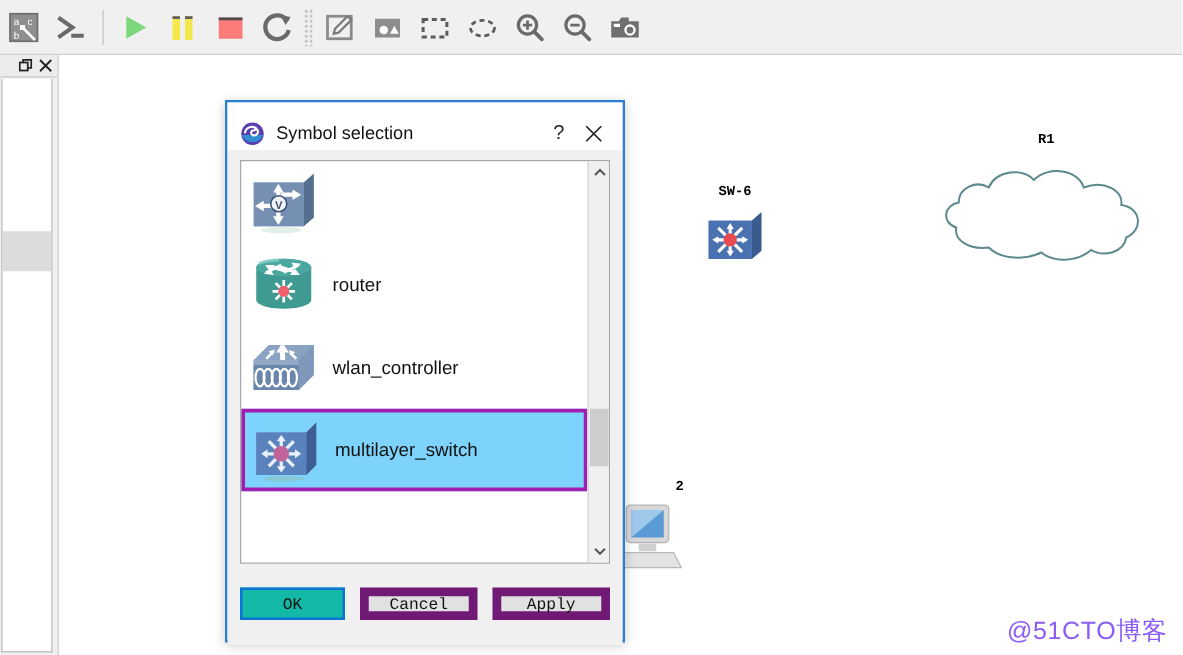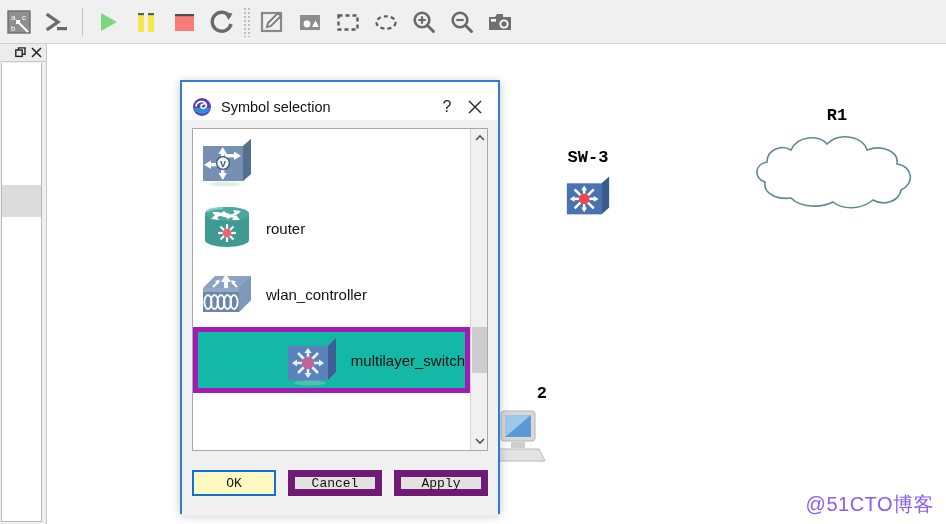--- a/index.html
+++ b/index.html
@@ -116,21 +116,21 @@
     border-left: 1px solid #c9c9c9;
     box-sizing: border-box;
     overflow: hidden;
   }
   .node {
     position: absolute;
     text-align: center;
   }
   .node-label {
     font-family: "Liberation Mono", monospace;
-    font-size: 17px;
+    font-size: 11px;
     font-weight: bold;
     color: #000;
     letter-spacing: 0px;
     white-space: nowrap;
   }
 
   
   .mls-ico { width: 46px; height: 46px; }
 
   
@@ -224,24 +224,23 @@
   }
   .lrow {
     height: 66px;
     display: flex;
     align-items: center;
     padding-left: 5px;
     box-sizing: border-box;
     cursor: pointer;
   }
   .lrow.selected {
-    background: #14b8a6;
-    border: 5px solid #a21caf;
+    background: #7dd3fc;
+    border: 3px solid #a21caf;
     padding-left: 4px;
-    justify-content: flex-end;
   }
   .lrow .ico {
     width: 58px;
     height: 58px;
     flex: none;
     display: flex;
     align-items: center;
     justify-content: center;
   }
   .lrow .lbl {
@@ -295,21 +294,21 @@
     font-size: 13px;
     color: #111;
     display: flex;
     align-items: center;
     justify-content: center;
     cursor: pointer;
     box-sizing: border-box;
   }
   .btn.default {
     border: 2px solid #0a74d4;
-    background: #fef9c3;
+    background: #14b8a6;
   }
 </style>
 </head>
 <body>
 
 <div id="app">
 
   <div class="toolbar">
 
     <div class="tb-btn">
@@ -431,21 +430,21 @@
       </div>
     </div>
     <div class="dock-body">
       <div class="dock-row-sel"></div>
     </div>
   </div>
 
   <div class="canvas">
 
     <div class="node" style="left:506px; top:104px; width:70px;">
-      <div class="node-label">SW-3</div>
+      <div class="node-label">SW-6</div>
       <div style="height:6px"></div>
       <svg class="mls-ico" viewBox="0 0 48 48" style="margin:0 auto; display:block;">
         <polygon points="2,11 38,11 46,4 46,36 38,43 2,43" fill="#6b8cc0"></polygon>
         <polygon points="38,11 46,4 46,36 38,43" fill="#3b5a8e"></polygon>
         <rect x="2" y="11" width="36" height="32" fill="#4a72b0"></rect>
         <g stroke="#ffffff" stroke-width="2.6" fill="none">
           <path d="M20 27 L10 37"></path>
             <path d="M20 27 L30 17"></path>
           <path d="M20 27 L30 37"></path>
             <path d="M20 27 L10 17"></path>

